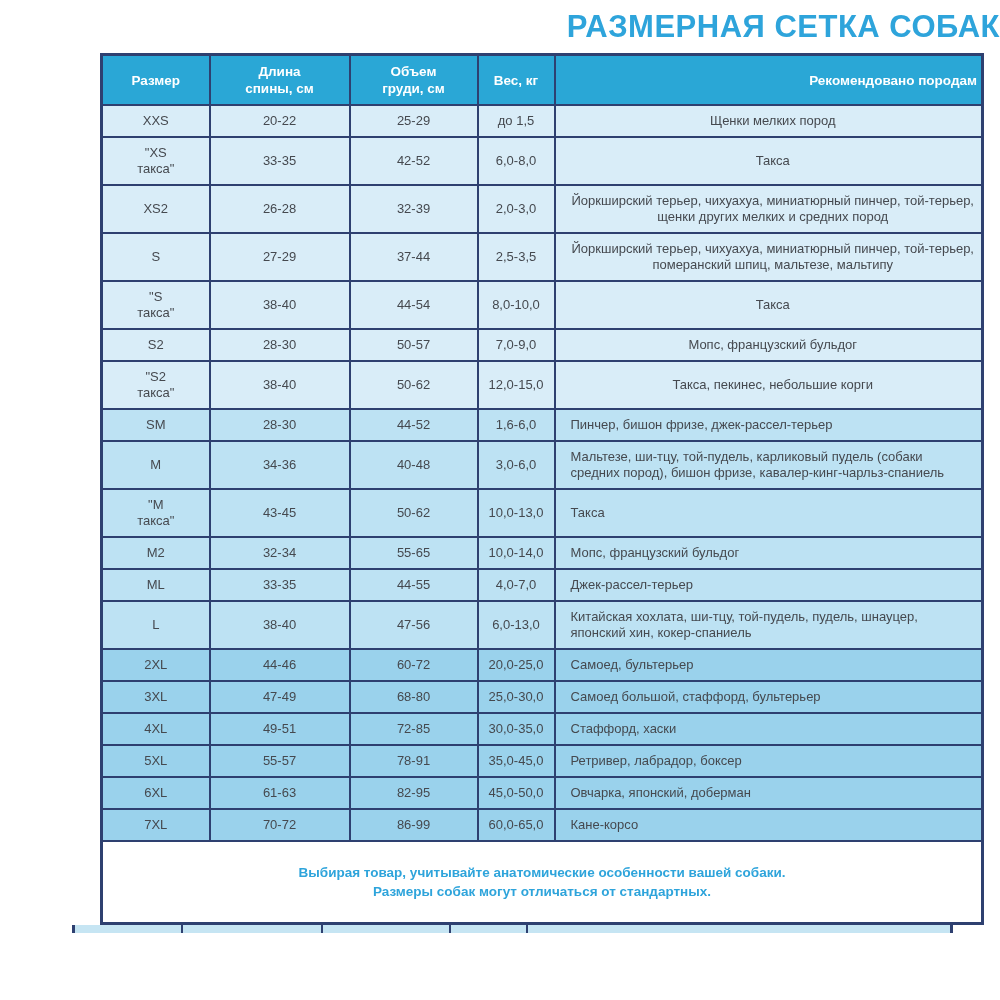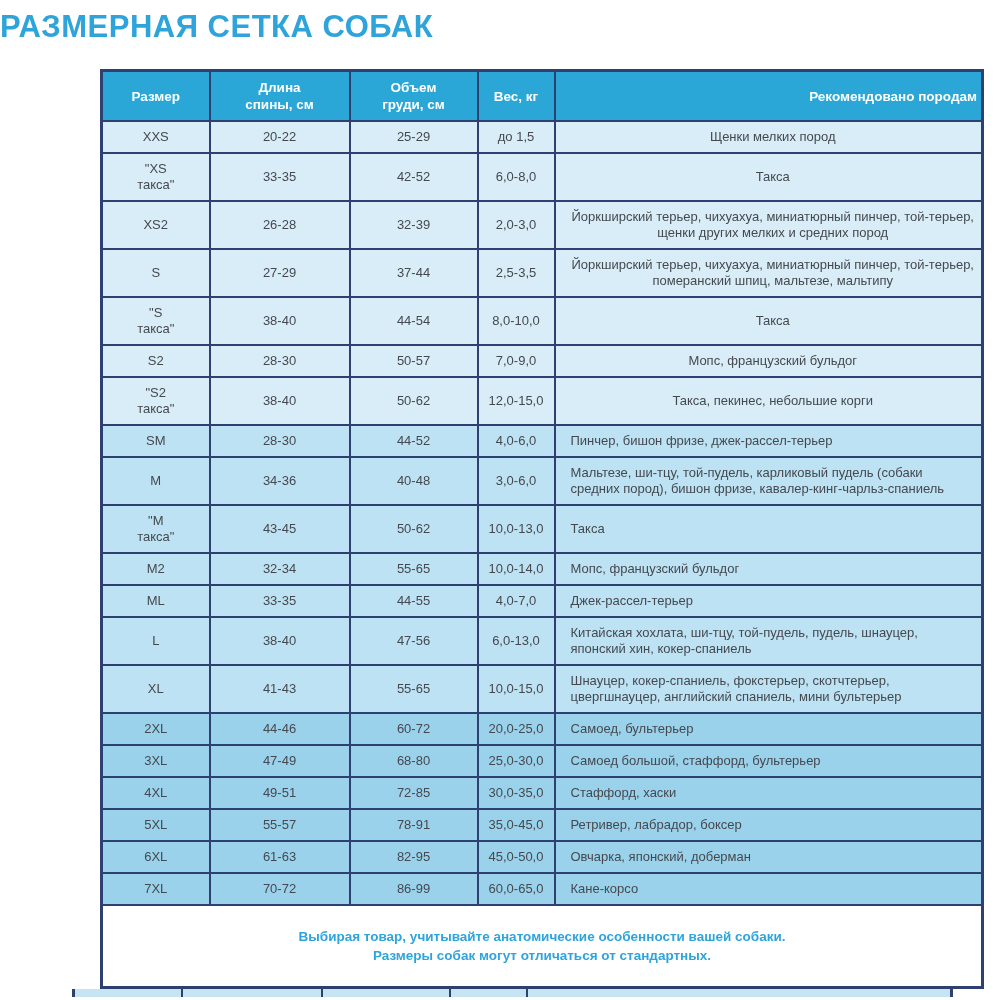--- a/index.html
+++ b/index.html
@@ -9,26 +9,26 @@
     --row-small:#D9EDF8;
     --row-medium:#BDE2F3;
     --row-large:#9AD2EC;
     --strip:#C6E5F3;
     --text:#45494F;
   }
   *{box-sizing:border-box;margin:0;padding:0;}
   html,body{width:1000px;height:1000px;overflow:hidden;background:#ffffff;
     font-family:"Liberation Sans", sans-serif;}
   .page-title{
-    text-align:left;
+    text-align:right;
     font-size:31px;
     font-weight:700;
     color:var(--accent);
     letter-spacing:0.5px;
-    padding:9px 0 24px 0;
+    padding:9px 0 8px 0;
   }
   table.size-chart{
     border-collapse:collapse;
     table-layout:fixed;
     width:881px;
     margin-left:100px;
     border:3px solid var(--border);
     background:#fff;
   }
   th,td{
@@ -166,21 +166,21 @@
     <td class="c-num">38-40</td>
     <td class="c-num">50-62</td>
     <td class="c-num">12,0-15,0</td>
     <td class="c-breeds">Такса, пекинес, небольшие корги</td>
   </tr>
 
   <tr class="g-medium">
     <td class="c-size">SM</td>
     <td class="c-num">28-30</td>
     <td class="c-num">44-52</td>
-    <td class="c-num">4,0-6,0</td>
+    <td class="c-num">1,6-6,0</td>
     <td class="c-breeds">Пинчер, бишон фризе, джек-рассел-терьер</td>
   </tr>
 
   <tr class="g-medium">
     <td class="c-size">M</td>
     <td class="c-num">34-36</td>
     <td class="c-num">40-48</td>
     <td class="c-num">3,0-6,0</td>
     <td class="c-breeds">Мальтезе, ши-тцу, той-пудель, карликовый пудель (собаки средних пород), бишон фризе, кавалер-кинг-чарльз-спаниель</td>
   </tr>
@@ -211,27 +211,20 @@
   </tr>
 
   <tr class="g-medium">
     <td class="c-size">L</td>
     <td class="c-num">38-40</td>
     <td class="c-num">47-56</td>
     <td class="c-num">6,0-13,0</td>
     <td class="c-breeds">Китайская хохлата, ши-тцу, той-пудель, пудель, шнауцер, японский хин, кокер-спаниель</td>
   </tr>
 
-  <tr class="g-medium">
-    <td class="c-size">XL</td>
-    <td class="c-num">41-43</td>
-    <td class="c-num">55-65</td>
-    <td class="c-num">10,0-15,0</td>
-    <td class="c-breeds">Шнауцер, кокер-спаниель, фокстерьер, скотчтерьер, цвергшнауцер, английский спаниель, мини бультерьер</td>
-  </tr>
 
   <tr class="g-large">
     <td class="c-size">2XL</td>
     <td class="c-num">44-46</td>
     <td class="c-num">60-72</td>
     <td class="c-num">20,0-25,0</td>
     <td class="c-breeds">Самоед, бультерьер</td>
   </tr>
 
   <tr class="g-large">

